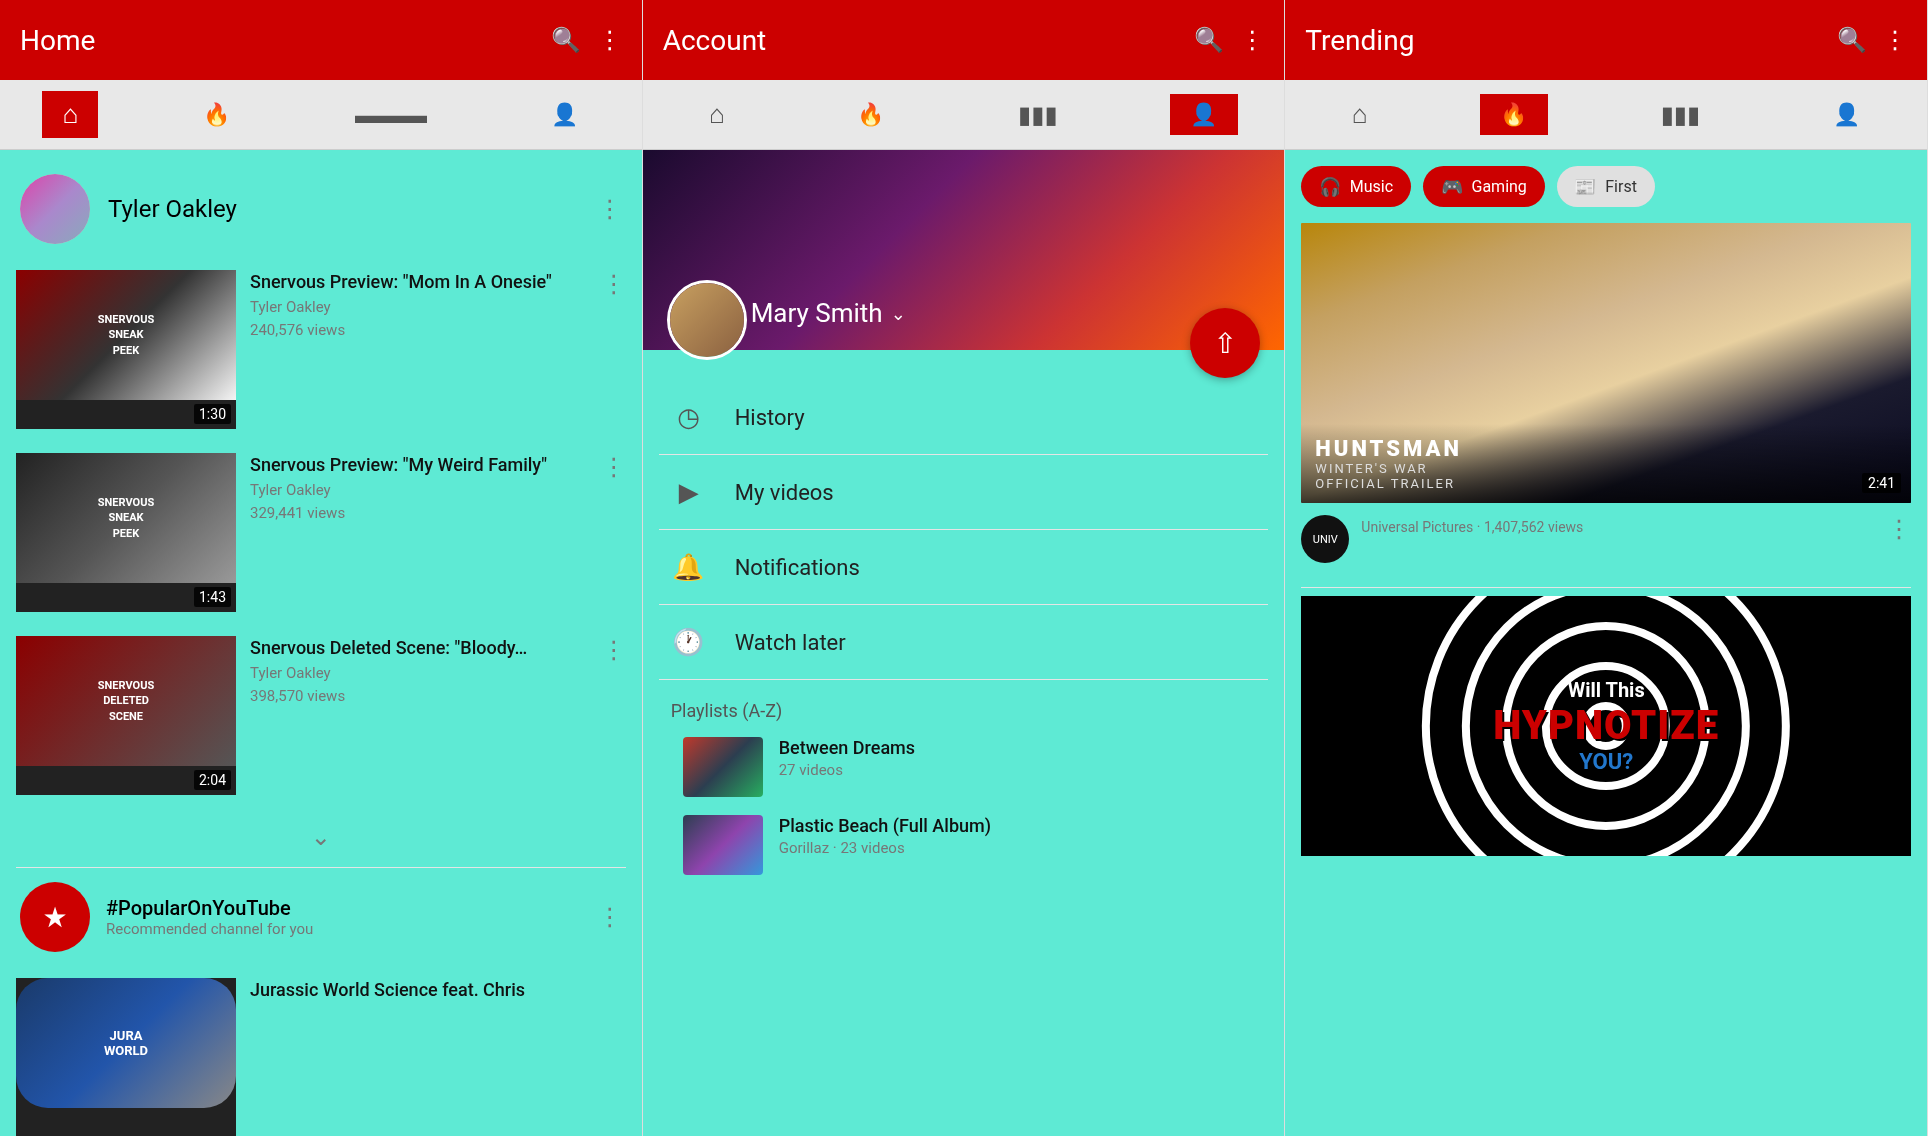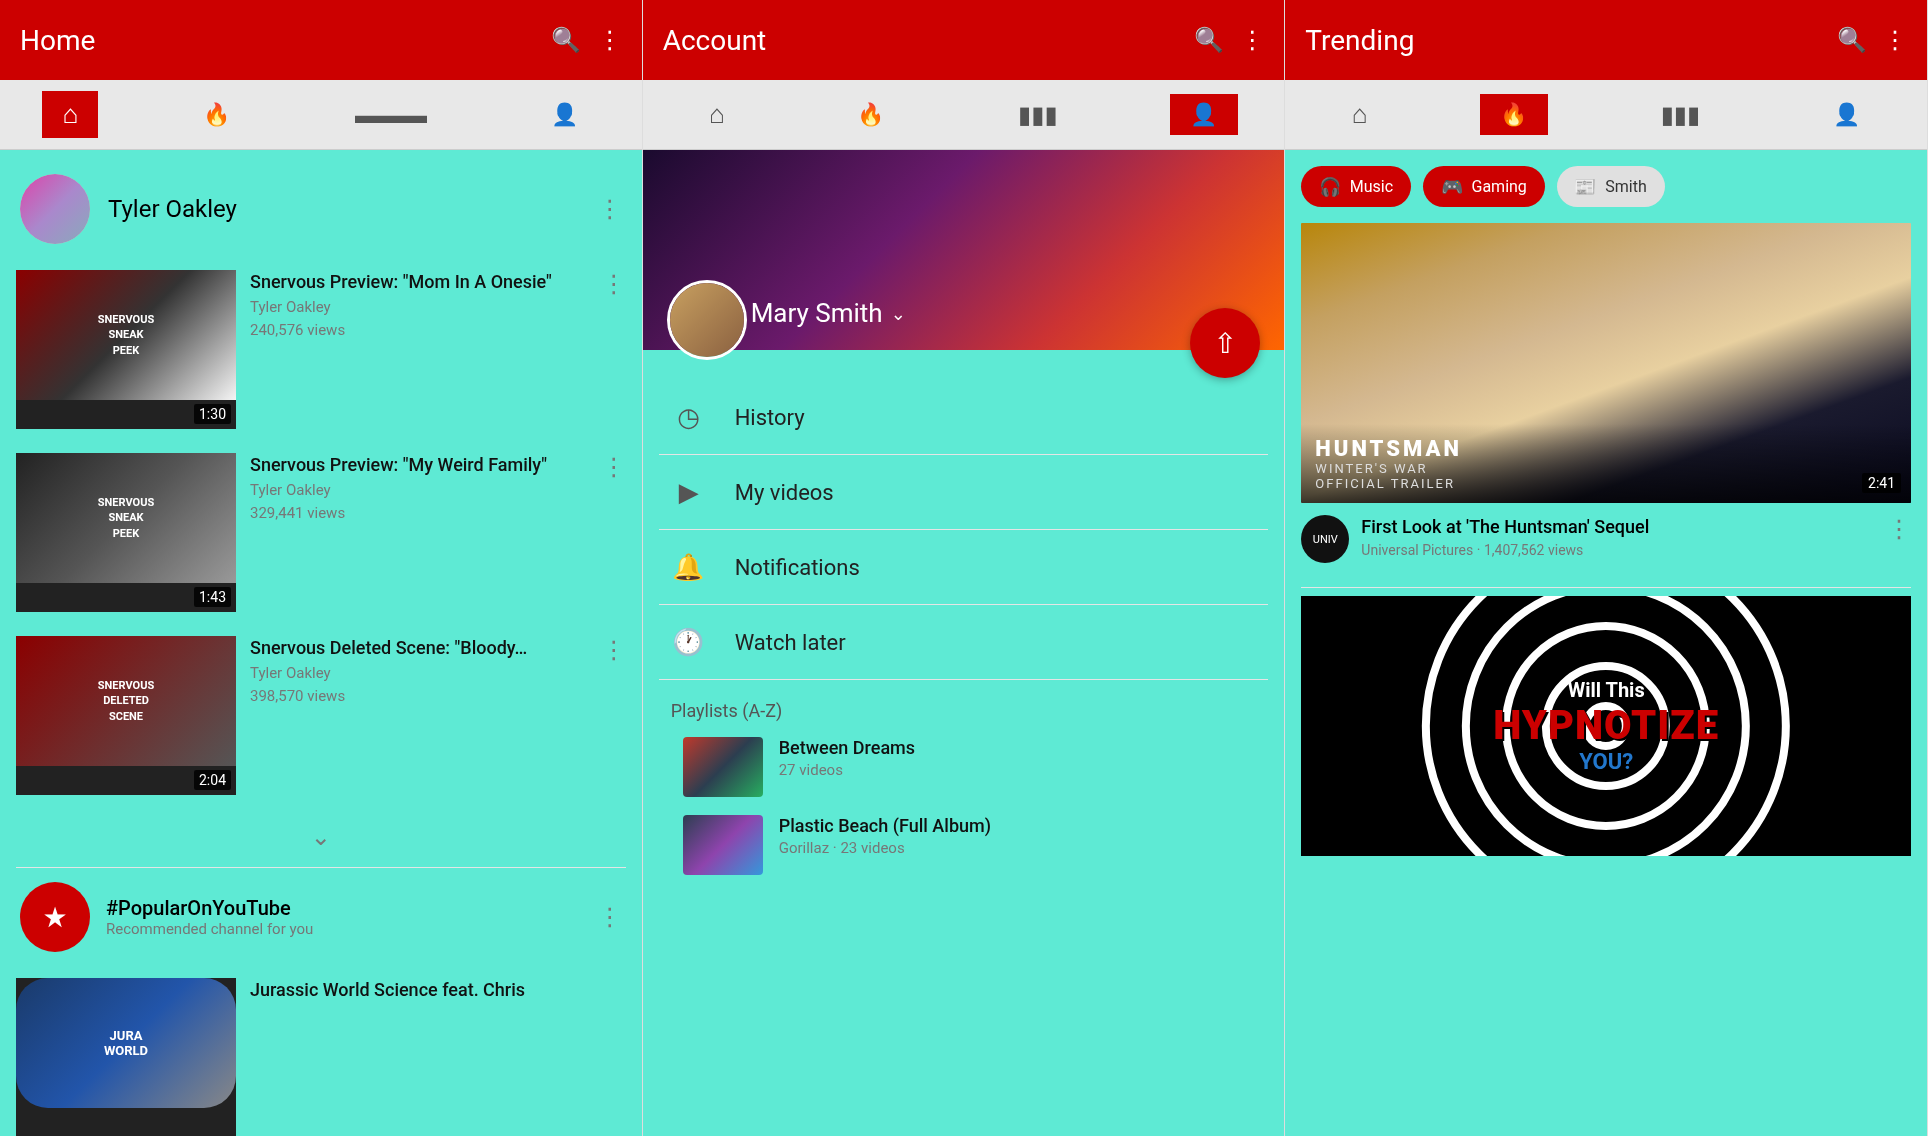--- a/index.html
+++ b/index.html
@@ -708,38 +708,37 @@
       <div class="chip chip-music">
         <span class="chip-icon">🎧</span>
         <span>Music</span>
       </div>
       <div class="chip chip-gaming">
         <span class="chip-icon">🎮</span>
         <span>Gaming</span>
       </div>
       <div class="chip chip-news">
         <span class="chip-icon">📰</span>
-        <span>Smith</span>
+        <span>First</span>
       </div>
     </div>
 
     <div class="trending-video-card">
       <div class="trending-video-thumb" style="background: linear-gradient(160deg, #b8860b 0%, #c4a060 20%, #d4b890 40%, #e8d0a0 55%, #1a1a2e 75%, #0a0a20 100%);">
         <div style="position:absolute;bottom:0;left:0;right:0;padding:12px 14px;background:linear-gradient(transparent,rgba(0,0,0,0.75));">
           <div style="color:white;font-size:22px;font-weight:900;letter-spacing:3px;text-transform:uppercase;">HUNTSMAN</div>
           <div style="color:#ddd;font-size:13px;letter-spacing:2px;">WINTER'S WAR<br>OFFICIAL TRAILER</div>
         </div>
         <span class="trending-duration">2:41</span>
       </div>
       <div class="trending-video-info">
         <div class="channel-avatar-sm" style="background:#111;border-radius:50%;">
           <span style="font-size:11px;">UNIV</span>
         </div>
         <div style="flex:1;">
-          <div class="trending-title">First Look at 'The Huntsman' Sequel</div>
           <div class="trending-meta">
             <span>Universal Pictures</span>
             <span> · </span>
             <span>1,407,562 views</span>
           </div>
         </div>
         <span class="more-btn">⋮</span>
       </div>
     </div>
 

